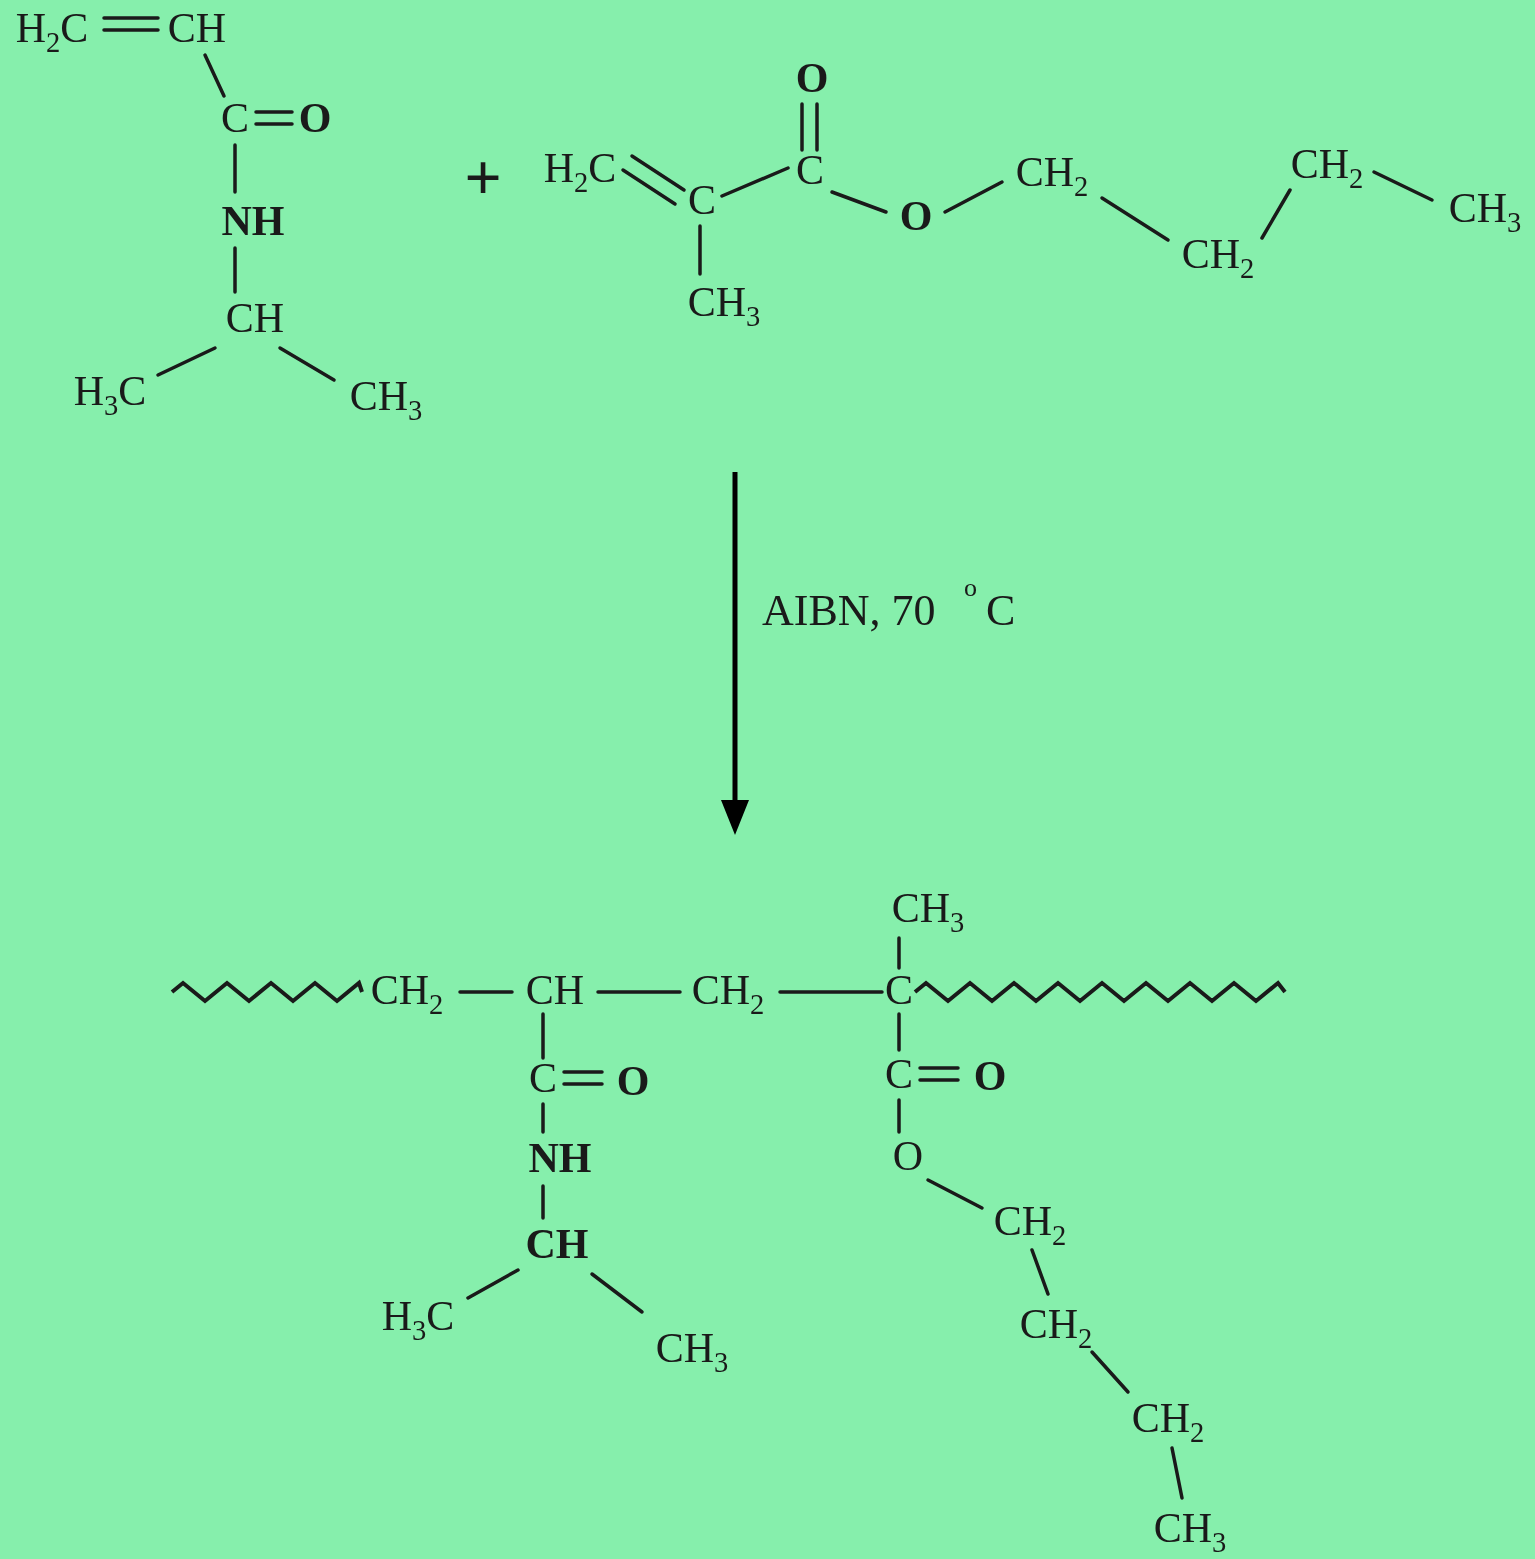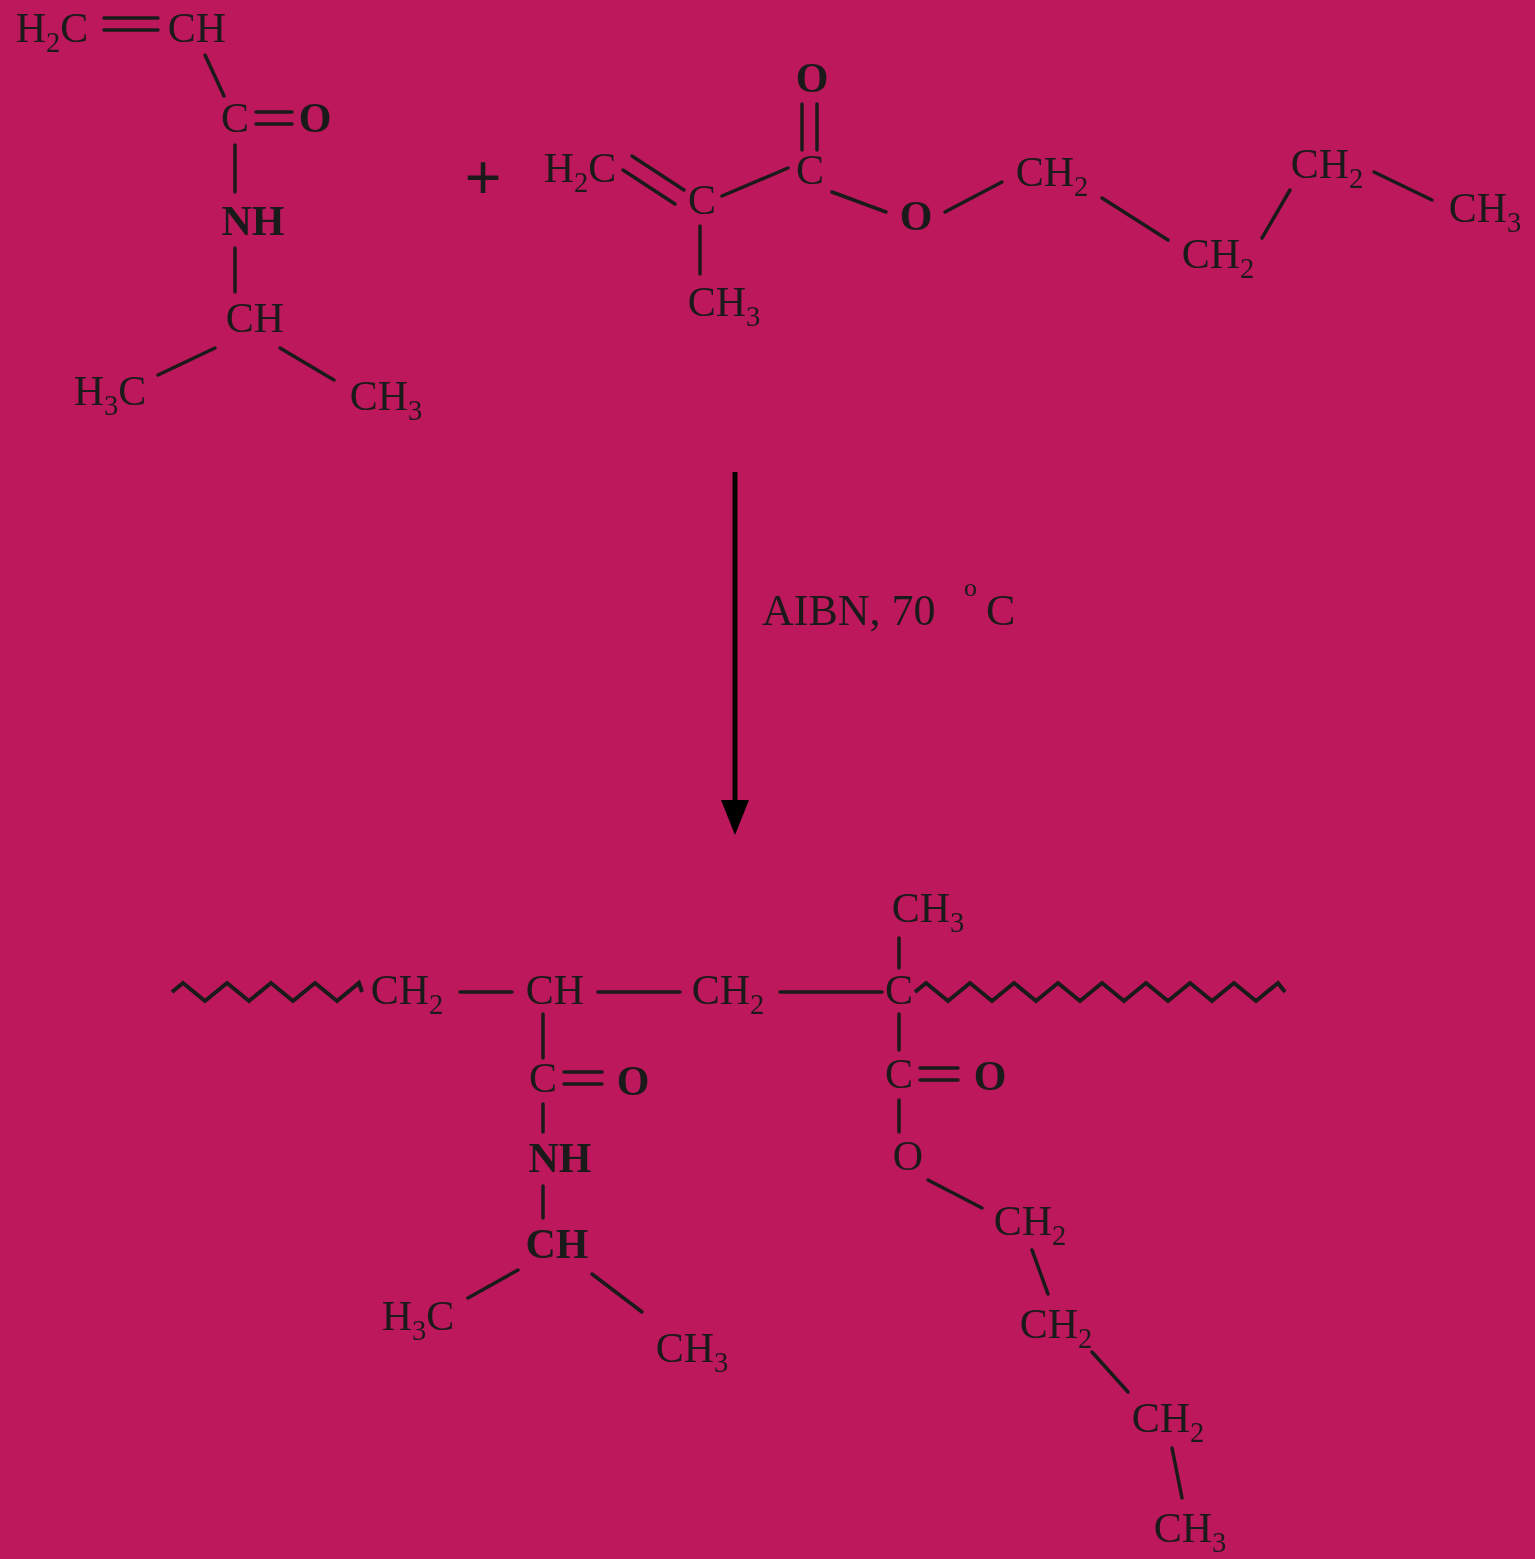--- a/index.html
+++ b/index.html
@@ -1,16 +1,16 @@
 <!DOCTYPE html>
 <html><head>
 <meta charset="utf-8">
 <style>
   html,body{margin:0;padding:0;background:#ffffff;}
-  .scheme-wrap{width:1535px;height:1559px;background:#be185d;text-align:right;}
+  .scheme-wrap{width:1535px;height:1559px;background:#86efac;text-align:right;}
   svg{display:block;}
   text{
     font-family:"Liberation Serif","DejaVu Serif",serif;
     font-size:42px;
     fill:#1a1a1a;
   }
   .bold{font-weight:bold;}
   .plus{font-size:66px;font-weight:bold;}
   .cond{font-size:44px;}
   .sup{font-size:26px;}

